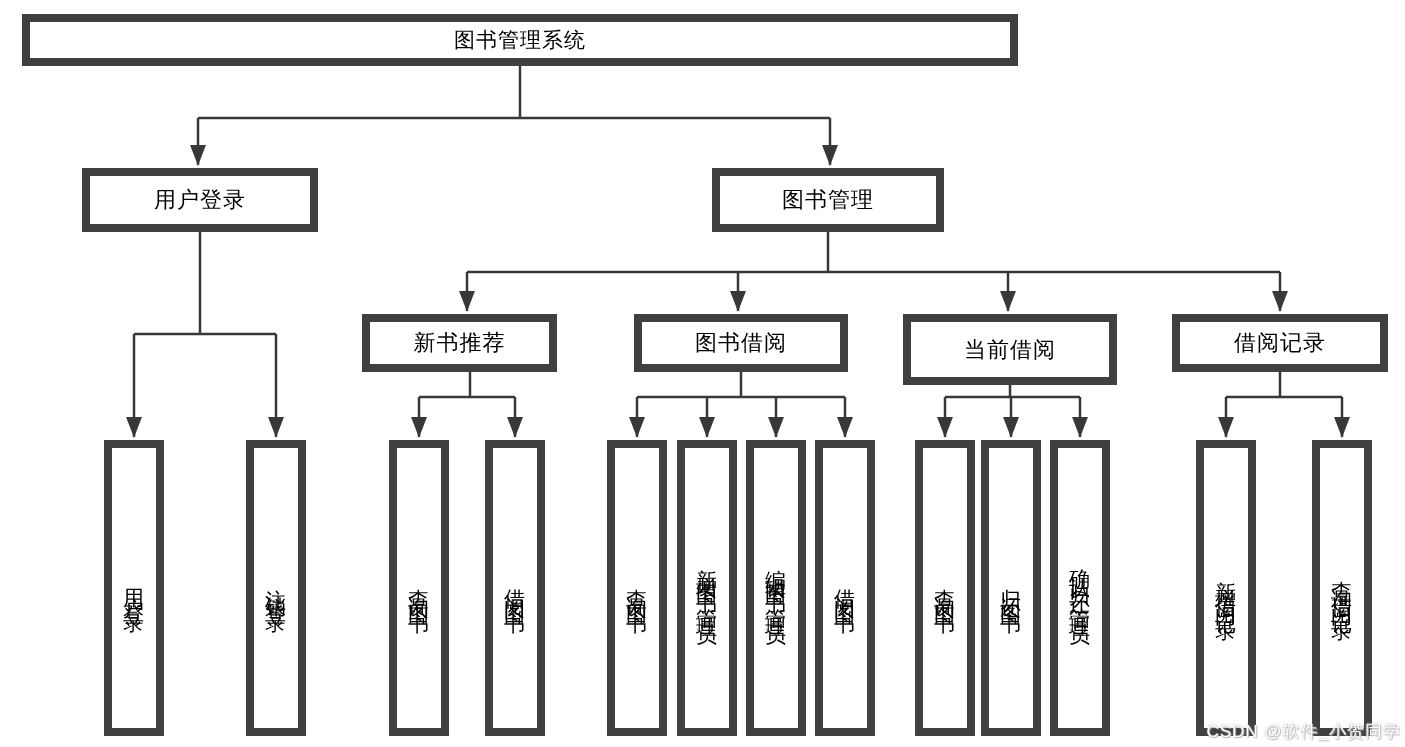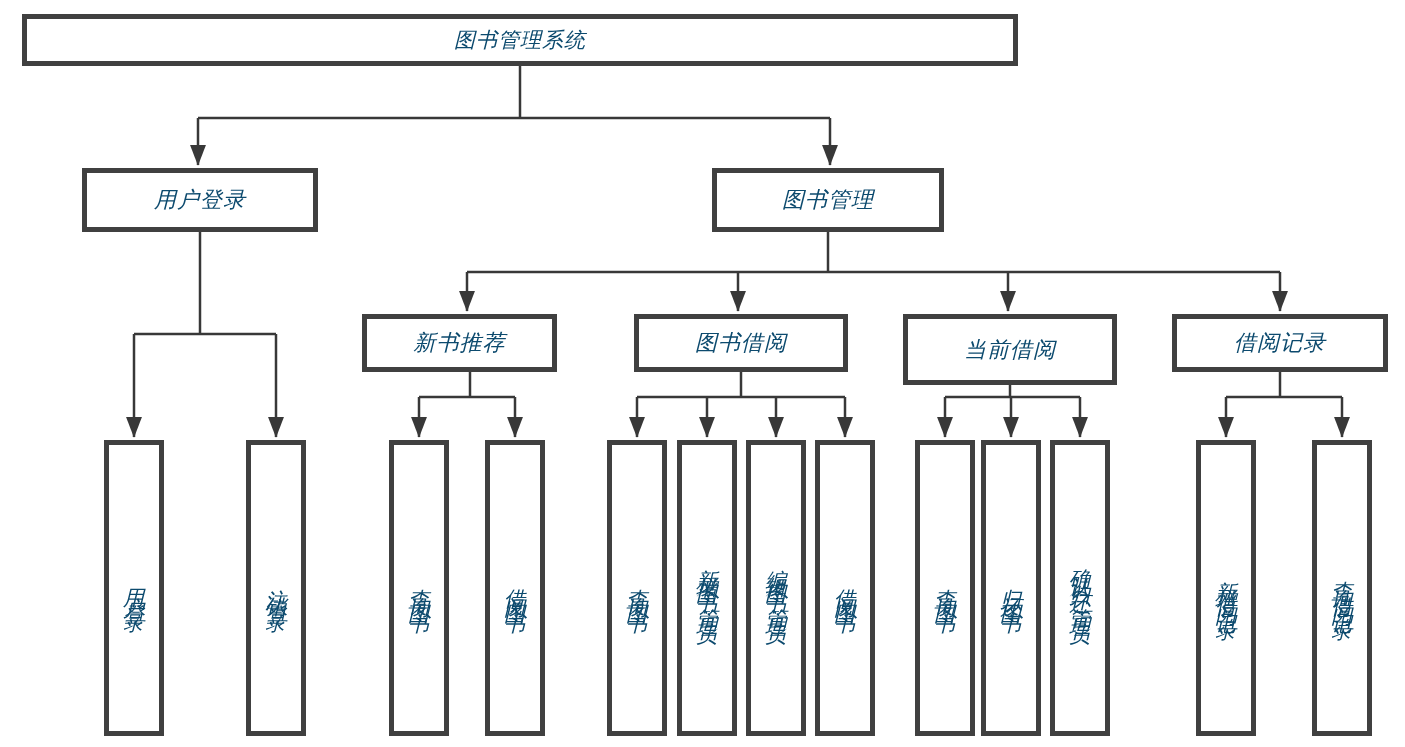--- a/index.html
+++ b/index.html
@@ -7,26 +7,25 @@
     position:relative;
     width:1405px;height:747px;
     background:#ffffff;
     font-family:"Liberation Sans","DejaVu Sans",sans-serif;
     overflow:hidden;
   }
   #wires{position:absolute;left:0;top:0;width:1405px;height:747px;}
   .node{
     position:absolute;
     box-sizing:border-box;
-    border:5px solid #404040;
+    border:8px solid #404040;
     background:#ffffff;
-    color:#0c4a6e;
+    color:#000000;
     display:flex;align-items:center;justify-content:center;
     text-align:center;
-    font-style:italic;
   }
   .h-node{font-size:22px;letter-spacing:1px;}
   .root-node{font-size:21px;letter-spacing:1px;}
   .v-node{
     font-size:21px;
     writing-mode:vertical-rl;
     text-orientation:mixed;
     letter-spacing:8px;
     line-height:1;
   }
@@ -117,14 +116,15 @@
   <div class="node v-node" style="left:746px;top:440px;width:60px;height:296px;">编辑图书（管理员）</div>
   <div class="node v-node" style="left:815px;top:440px;width:60px;height:296px;">借阅图书</div>
 
   <div class="node v-node" style="left:915px;top:440px;width:60px;height:296px;">查询图书</div>
   <div class="node v-node" style="left:981px;top:440px;width:60px;height:296px;">归还图书</div>
   <div class="node v-node" style="left:1050px;top:440px;width:60px;height:296px;">确认归还（管理员）</div>
 
   <div class="node v-node" style="left:1196px;top:440px;width:60px;height:296px;">新增借阅记录</div>
   <div class="node v-node" style="left:1312px;top:440px;width:60px;height:296px;">查询借阅记录</div>
 
+  <div class="watermark">CSDN @软件_小贺同学</div>
 
 </div>
 
 </body></html>

